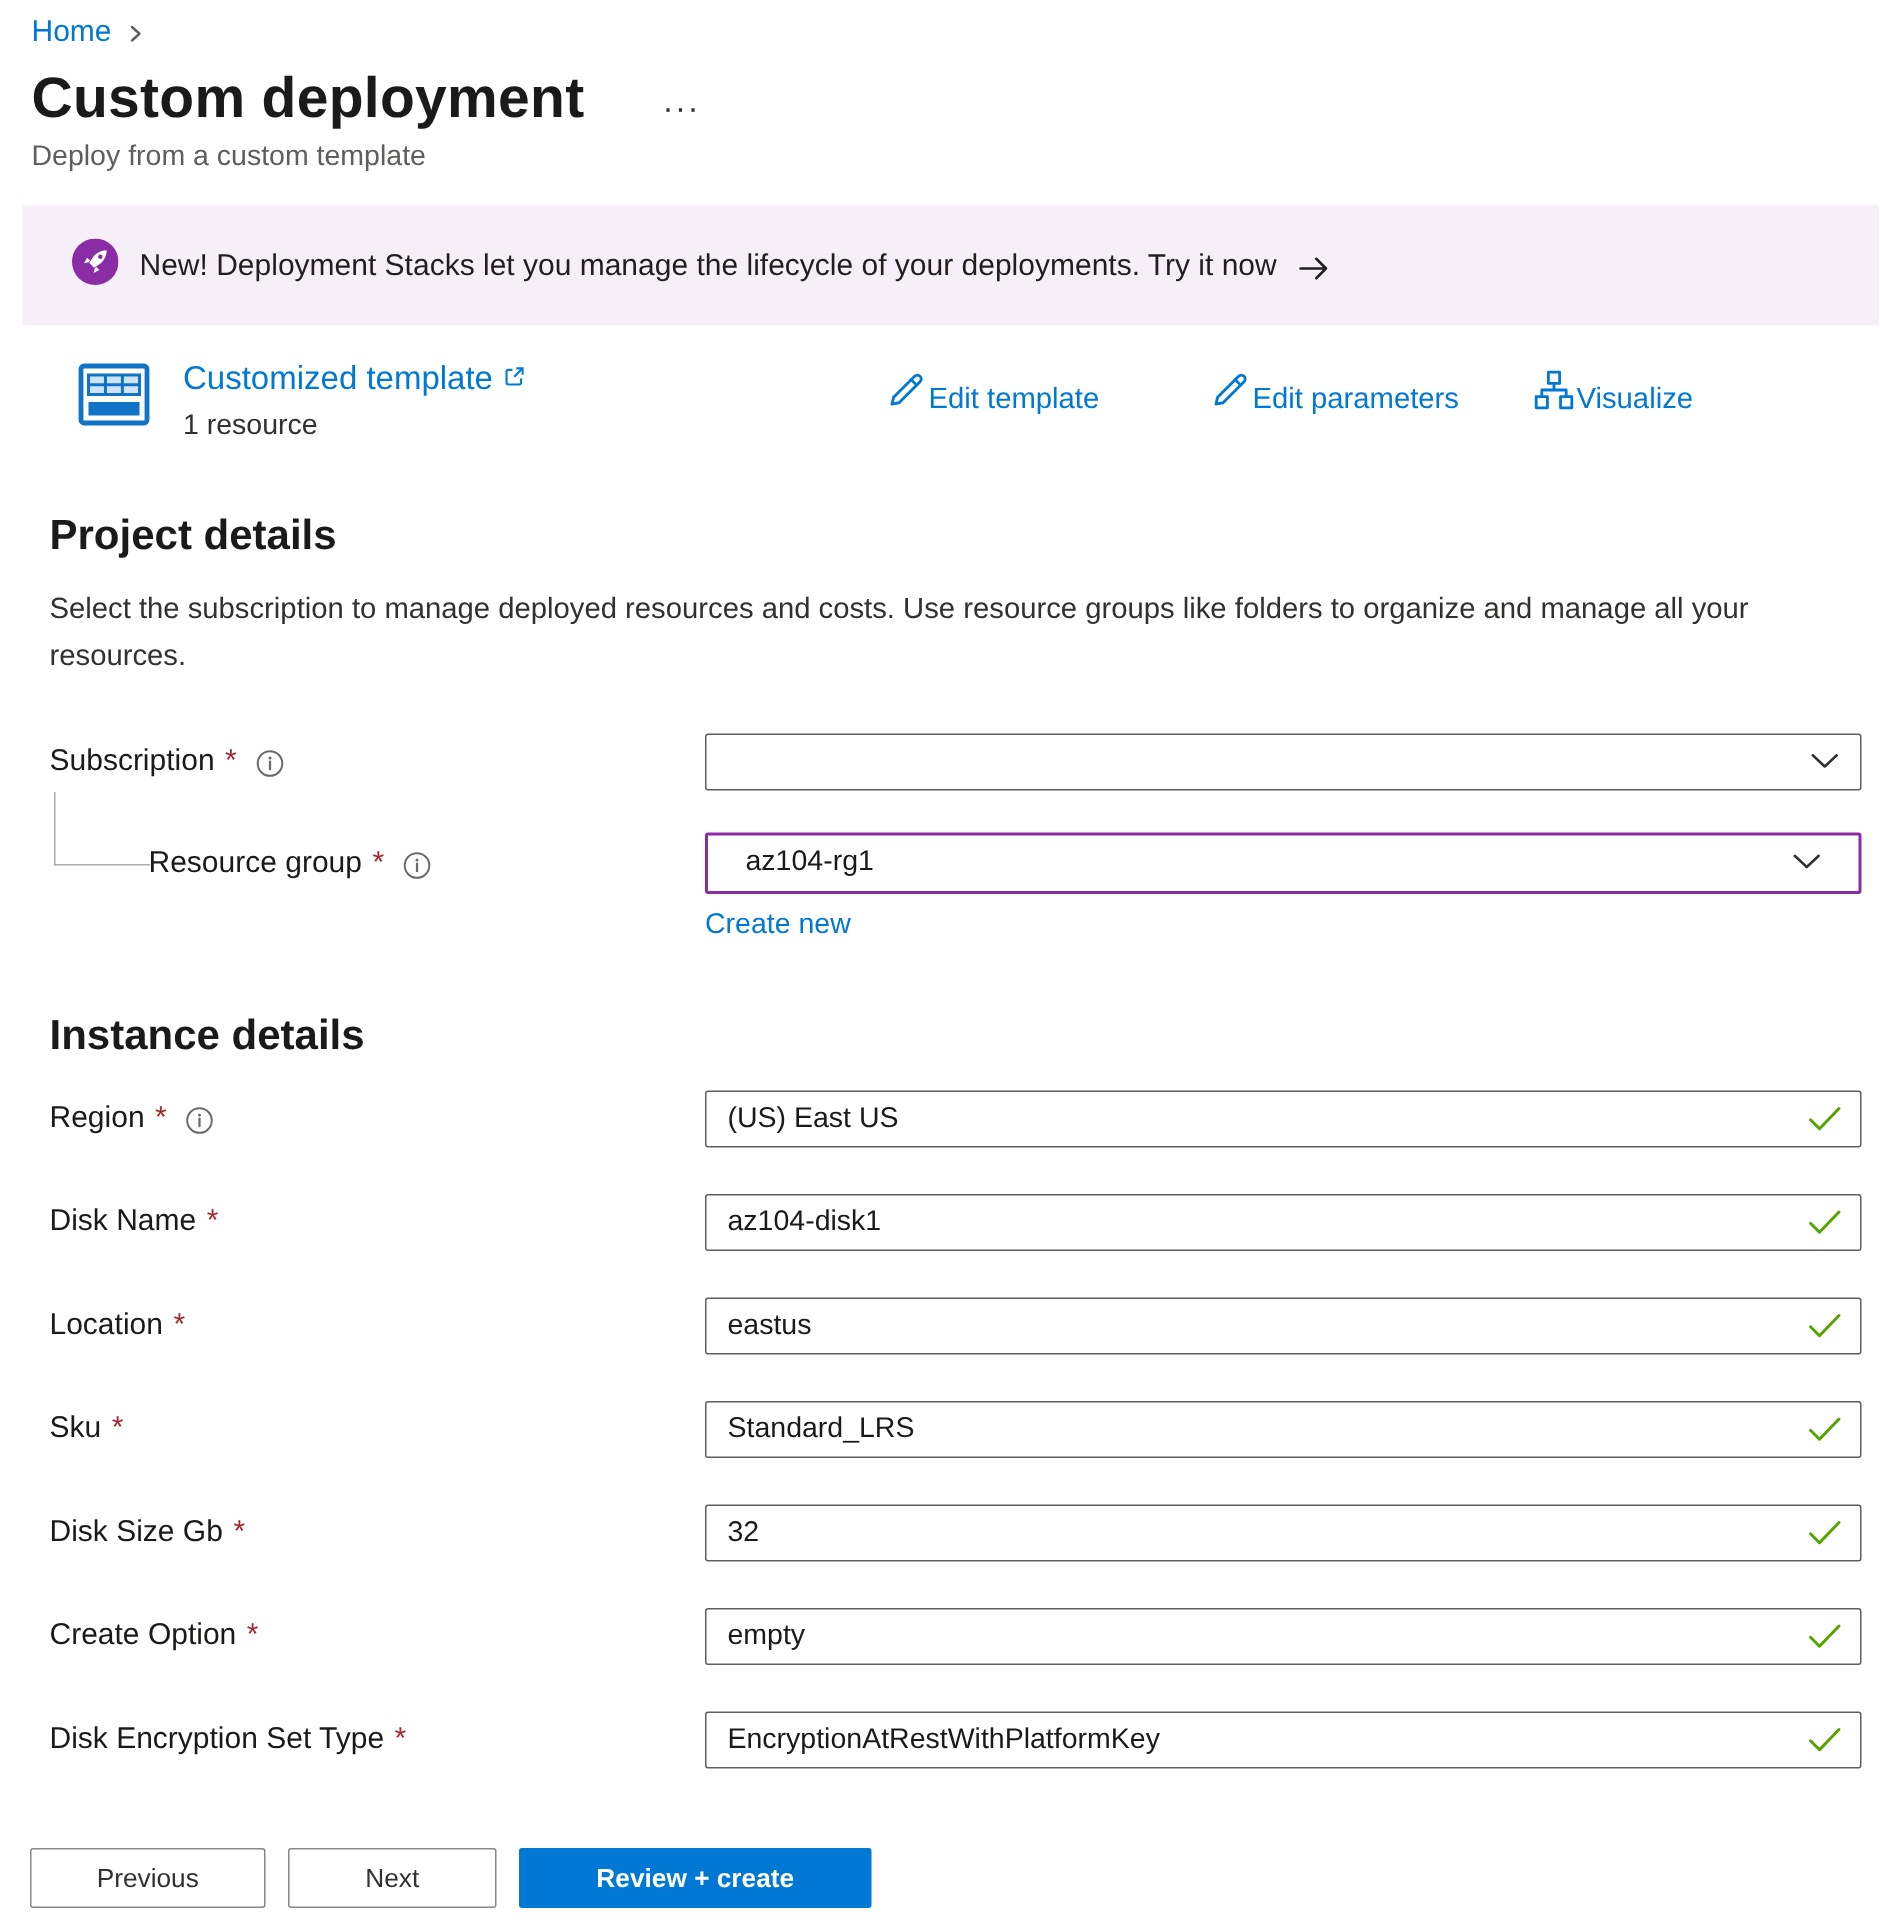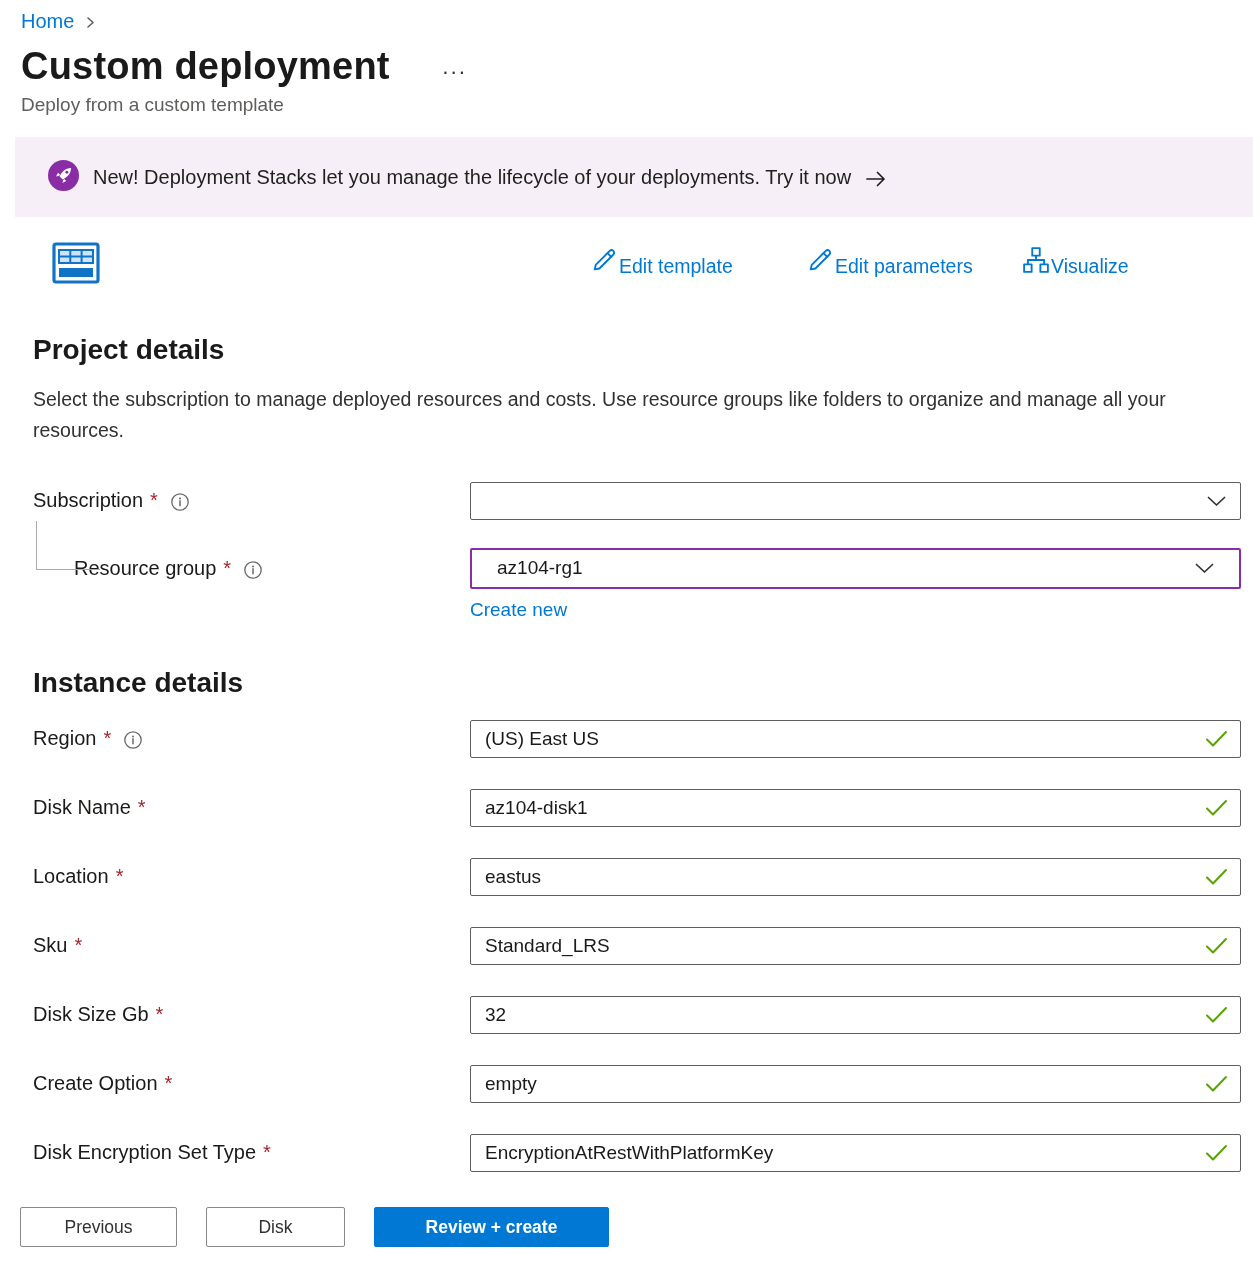--- a/index.html
+++ b/index.html
@@ -65,21 +65,21 @@
   .row-resource-group::before {
     content: "";
     position: absolute;
     left: 3px;
     top: -27px;
     width: 63px;
     height: 48px;
     border-left: 1px solid #adaba9;
     border-bottom: 1px solid #adaba9;
   }
-  .row-resource-group .label-col > .rg-label { margin-left: 41px; }
+  .row-resource-group .label-col > .rg-label { margin-left: 66px; }
 
   .dd {
     height: 38px;
     border: 1px solid #605e5c;
     border-radius: 2px;
     background: #fff;
     display: flex;
     align-items: center;
     justify-content: space-between;
     padding: 0 14px;
@@ -112,22 +112,22 @@
 
   
   .footer {
     position: absolute;
     left: 0; bottom: 0;
     width: 100%;
     height: 73px;
     background: #fff;
     z-index: 5;
     display: flex;
+    align-items: flex-end;
     padding: 0 0 8px 20px;
-    gap: 14px;
   }
   .btn {
     height: 40px;
     border-radius: 2px;
     font-family: inherit;
     font-size: 17.5px;
     cursor: pointer;
   }
   .btn-secondary { background: #fff; border: 1px solid #8a8886; color: #323130; }
   .btn-previous { width: 157px; }
@@ -177,20 +177,33 @@
   
   <div class="template-row">
     <span class="tpl-icon">
       <svg width="48" height="42" viewBox="0 0 48 42">
         <rect x="2" y="2" width="44" height="38" rx="2" fill="#fff" stroke="#1173c5" stroke-width="3.2"></rect>
         <rect x="7" y="8" width="34" height="13" fill="#cfe4fa" stroke="#1173c5" stroke-width="2"></rect>
         <path d="M18.3 8v13M29.6 8v13M7 14.5h34" stroke="#1173c5" stroke-width="2" fill="none"></path>
         <rect x="7" y="26" width="34" height="9" fill="#1173c5"></rect>
       </svg>
     </span>
+    <div class="tpl-text">
+      <a class="tpl-link">
+        <span>Customized template</span>
+        <span>
+          <svg width="16" height="16" viewBox="0 0 16 16">
+            <path d="M6.6 3.6H4a1.3 1.3 0 0 0-1.3 1.3V12A1.3 1.3 0 0 0 4 13.3h7.1A1.3 1.3 0 0 0 12.4 12V9.4" fill="none" stroke="#0078d4" stroke-width="1.4"></path>
+            <path d="M9.2 2.6h4.2v4.2" fill="none" stroke="#0078d4" stroke-width="1.4"></path>
+            <path d="M13.1 2.9L7.8 8.2" fill="none" stroke="#0078d4" stroke-width="1.4"></path>
+          </svg>
+        </span>
+      </a>
+      <div class="tpl-count">1 resource</div>
+    </div>
     <div class="tpl-actions">
       <div class="tpl-action">
         <span>
           <svg width="30" height="30" viewBox="0 0 24 24" fill="none" stroke="#0078d4" stroke-width="1.5" stroke-linecap="round" stroke-linejoin="round">
             <path d="M4.5 19.5l.9-3.6L16.6 4.7a2.05 2.05 0 0 1 2.9 2.9L8.3 18.8l-3.8.7z"></path>
             <path d="M14.8 6.5l2.9 2.9"></path>
           </svg>
         </span>
         <span class="action-label">Edit template</span>
       </div>
@@ -395,17 +408,17 @@
               <path d="M2 9.5l6 6L21 2" fill="none" stroke="#57a300" stroke-width="2" stroke-linecap="round" stroke-linejoin="round"></path>
             </svg>
         </span>
       </div>
     </div>
   </div>
 
   
   <div class="footer">
     <button class="btn btn-secondary btn-previous">Previous</button>
-    <button class="btn btn-secondary btn-next">Disk</button>
+    <button class="btn btn-secondary btn-next">Next</button>
     <button class="btn btn-primary">Review + create</button>
   </div>
 
 </div>
 
 </body></html>

